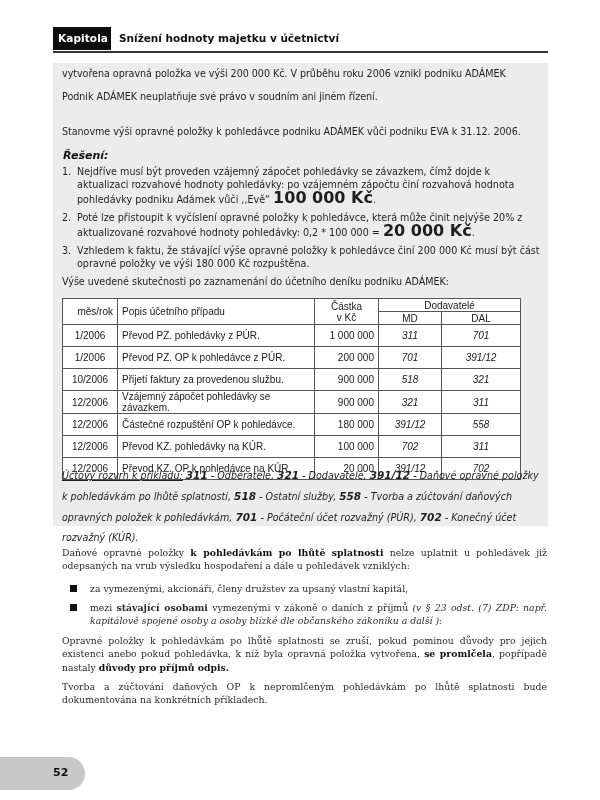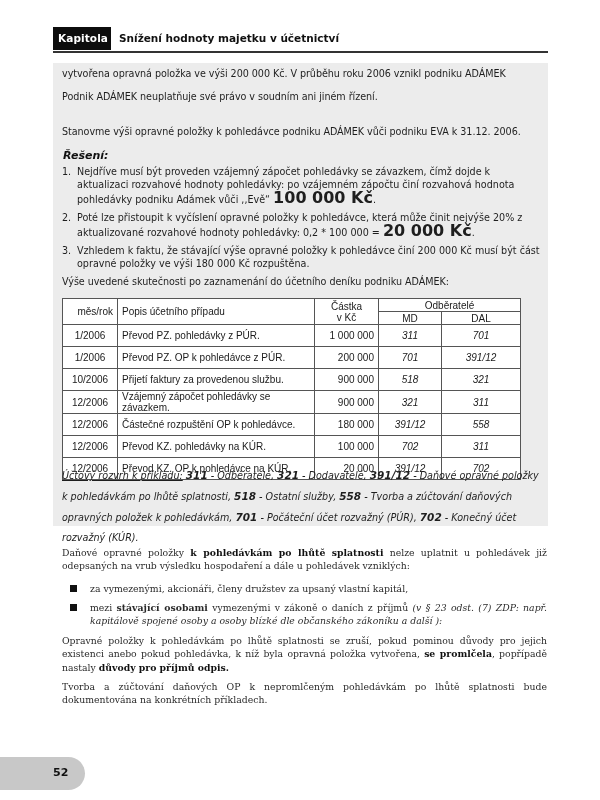--- a/index.html
+++ b/index.html
@@ -94,21 +94,21 @@
 
 <table class="journal">
   <thead>
     <tr>
       <th class="c-date" rowspan="2" style="height:25px;text-align:right;">měs/rok</th>
       <th class="c-desc" rowspan="2">Popis účetního případu</th>
       <th class="c-amt" rowspan="2">
         <span>Částka</span><br>
         <span>v Kč</span>
       </th>
-      <th colspan="2">Odběratelé</th>
+      <th colspan="2">Dodavatelé</th>
     </tr>
     <tr>
       <th class="c-md">MD</th>
       <th class="c-dal">DAL</th>
     </tr>
   </thead>
   <tbody id="journal-body">
       <tr>
         <td class="c-date">1/2006</td>
         <td class="c-desc">Převod PZ. pohledávky z PÚR.</td>

